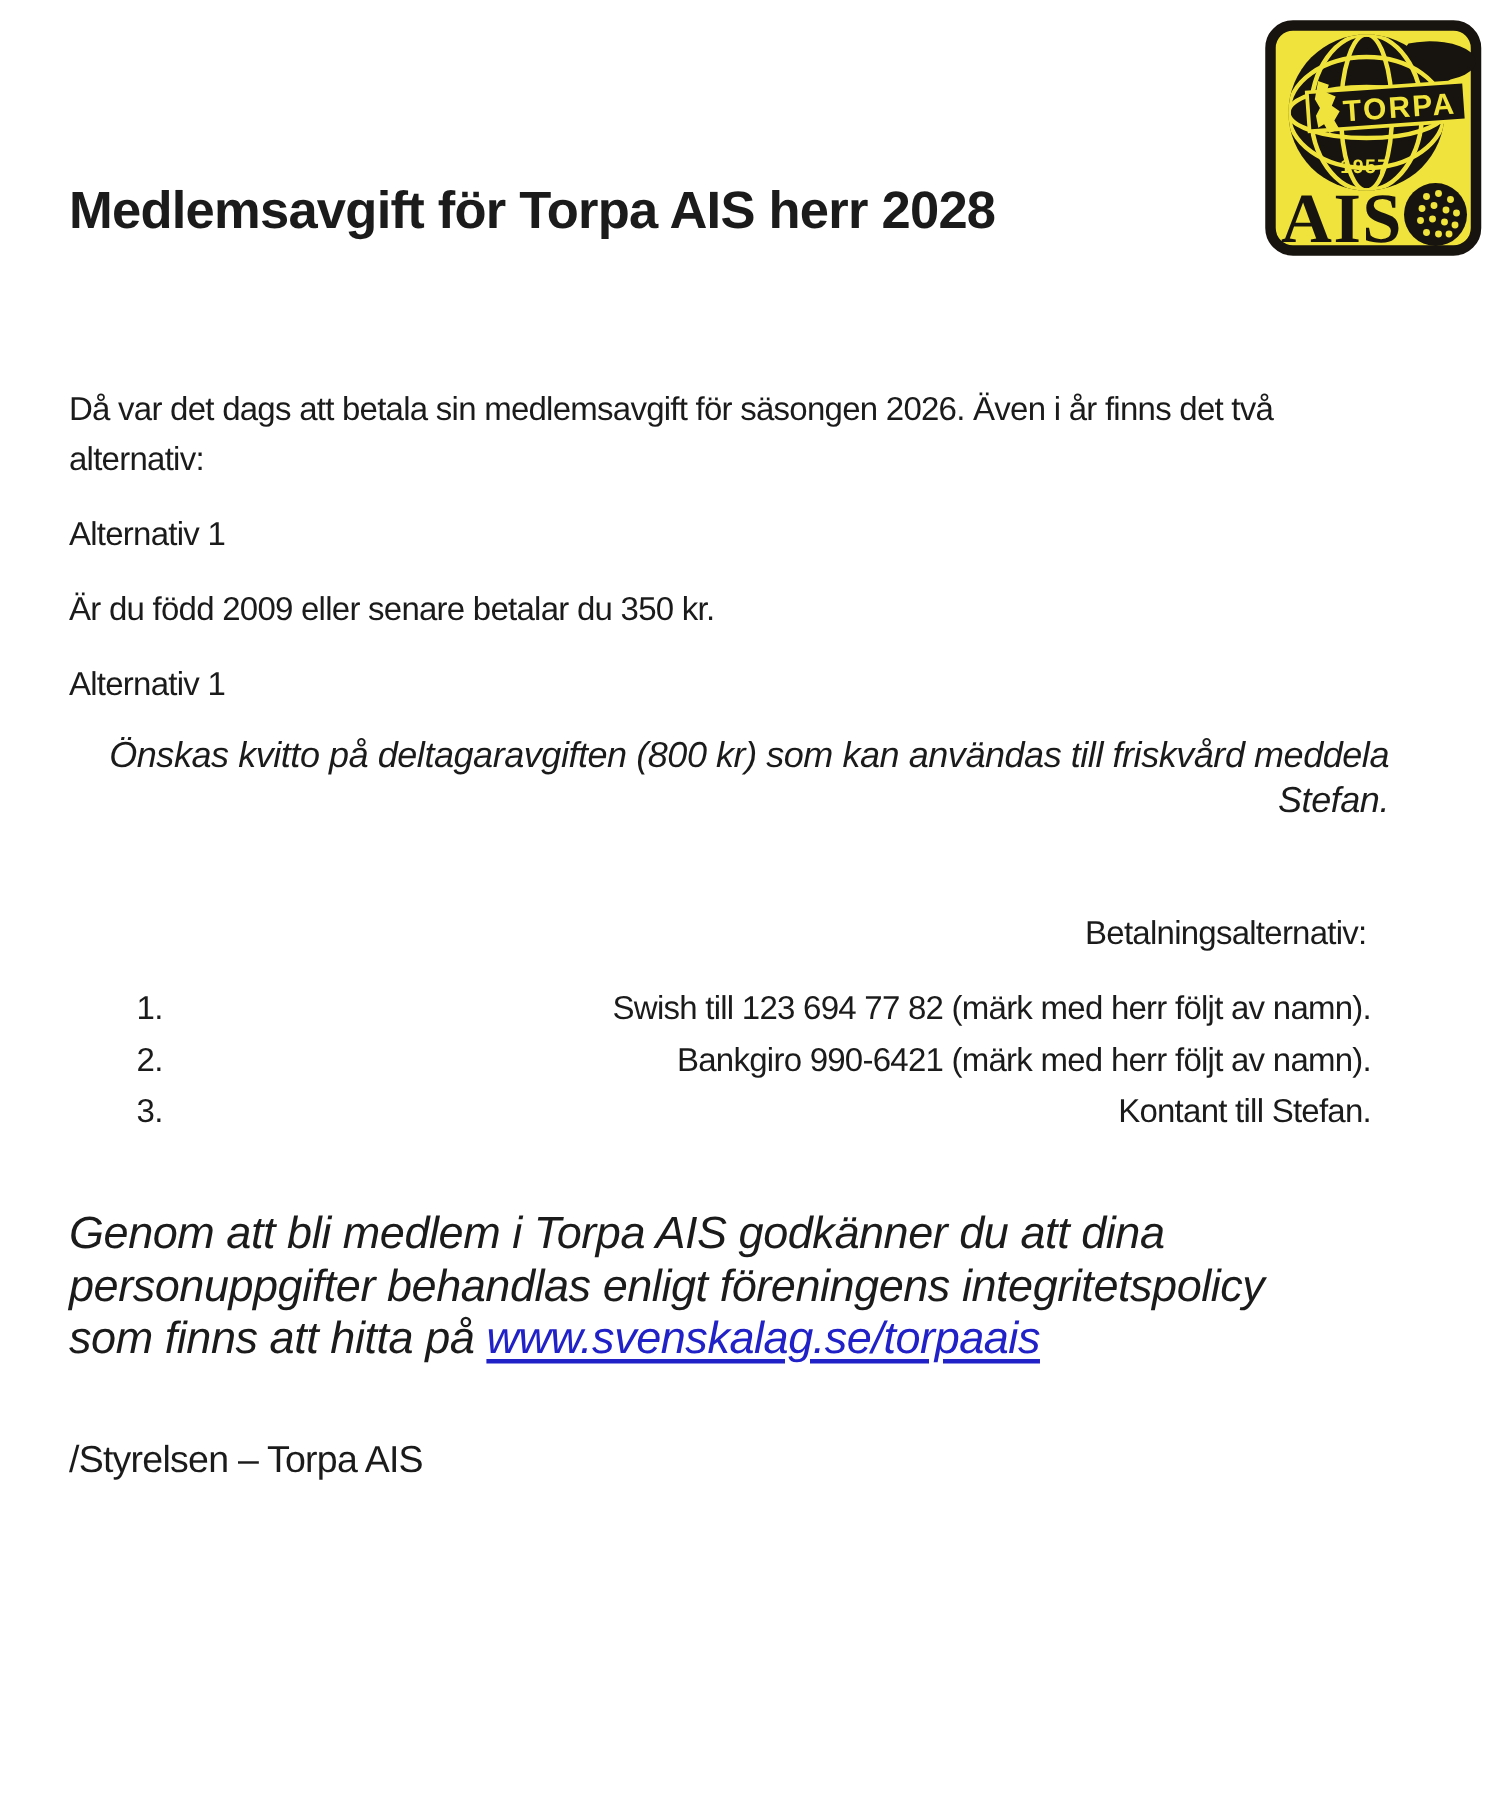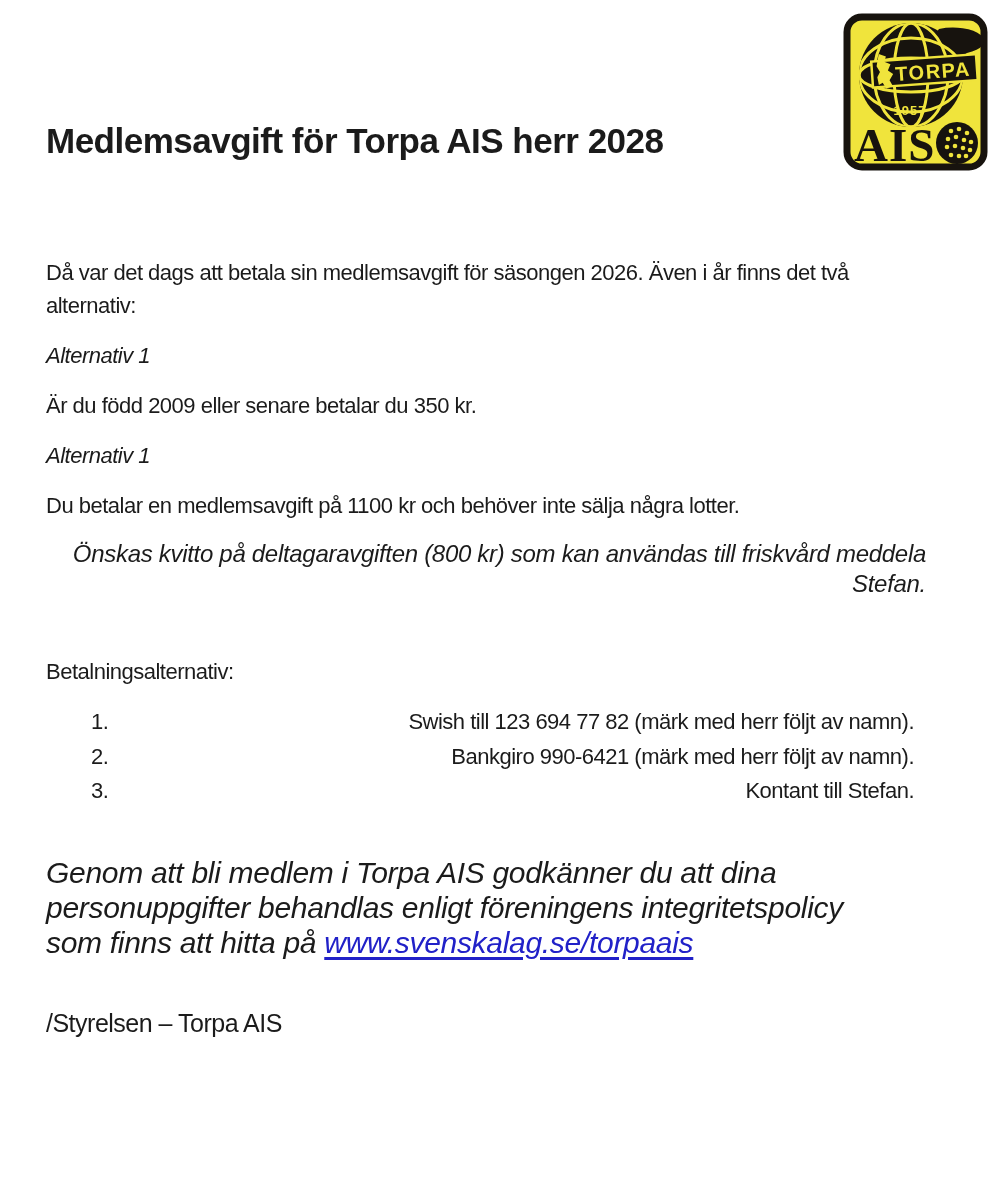--- a/index.html
+++ b/index.html
@@ -29,33 +29,33 @@
     margin: 0 0 94px 0;
     max-width: 780px;
   }
   p.body {
     font-size: 22px;
     line-height: 33px;
     letter-spacing: -0.5px;
     margin: 0 0 17px 0;
     max-width: 865px;
   }
-  p.alt-head { font-style: italic; }
+  p.alt-head { }
   span.u { text-decoration: underline; text-underline-offset: 3px; }
   p.note {
     font-style: italic;
     font-size: 24px;
     line-height: 30px;
     letter-spacing: -0.3px;
     margin: 0 0 17px 0;
     max-width: 880px;
     text-align: right;
   }
   p.receipt-note { margin-bottom: 56px; }
-  p.payment-heading { margin-bottom: 17px; }
+  p.payment-heading { margin-bottom: 17px; text-align: right; }
   ol.payments {
     margin: 0 0 13px 0;
     padding-left: 68px;
     font-size: 22px;
     line-height: 34.5px;
     letter-spacing: -0.5px;
     max-width: 800px;
     text-align: right;
   }
   ol.payments li { padding-left: 8px; }
@@ -140,21 +140,20 @@
 
   <p class="body">Då var det dags att betala sin medlemsavgift för säsongen 2026. Även i år finns det två alternativ:</p>
 
   <p class="body alt-head">Alternativ 1</p>
 
 
   <p class="body">Är du född 2009 eller senare betalar du 350 kr.</p>
 
   <p class="body alt-head">Alternativ 1</p>
 
-  <p class="body">Du betalar en medlemsavgift på 1100 kr och behöver inte sälja några lotter.</p>
 
   <p class="note receipt-note">Önskas kvitto på deltagaravgiften (800 kr) som kan användas till friskvård meddela Stefan.</p>
 
   <p class="body payment-heading">Betalningsalternativ:</p>
 
   <ol class="payments">
     <li>Swish till 123 694 77 82 (märk med herr följt av namn).</li>
     <li>Bankgiro 990-6421 (märk med herr följt av namn).</li>
     <li>Kontant till Stefan.</li>
   </ol>

